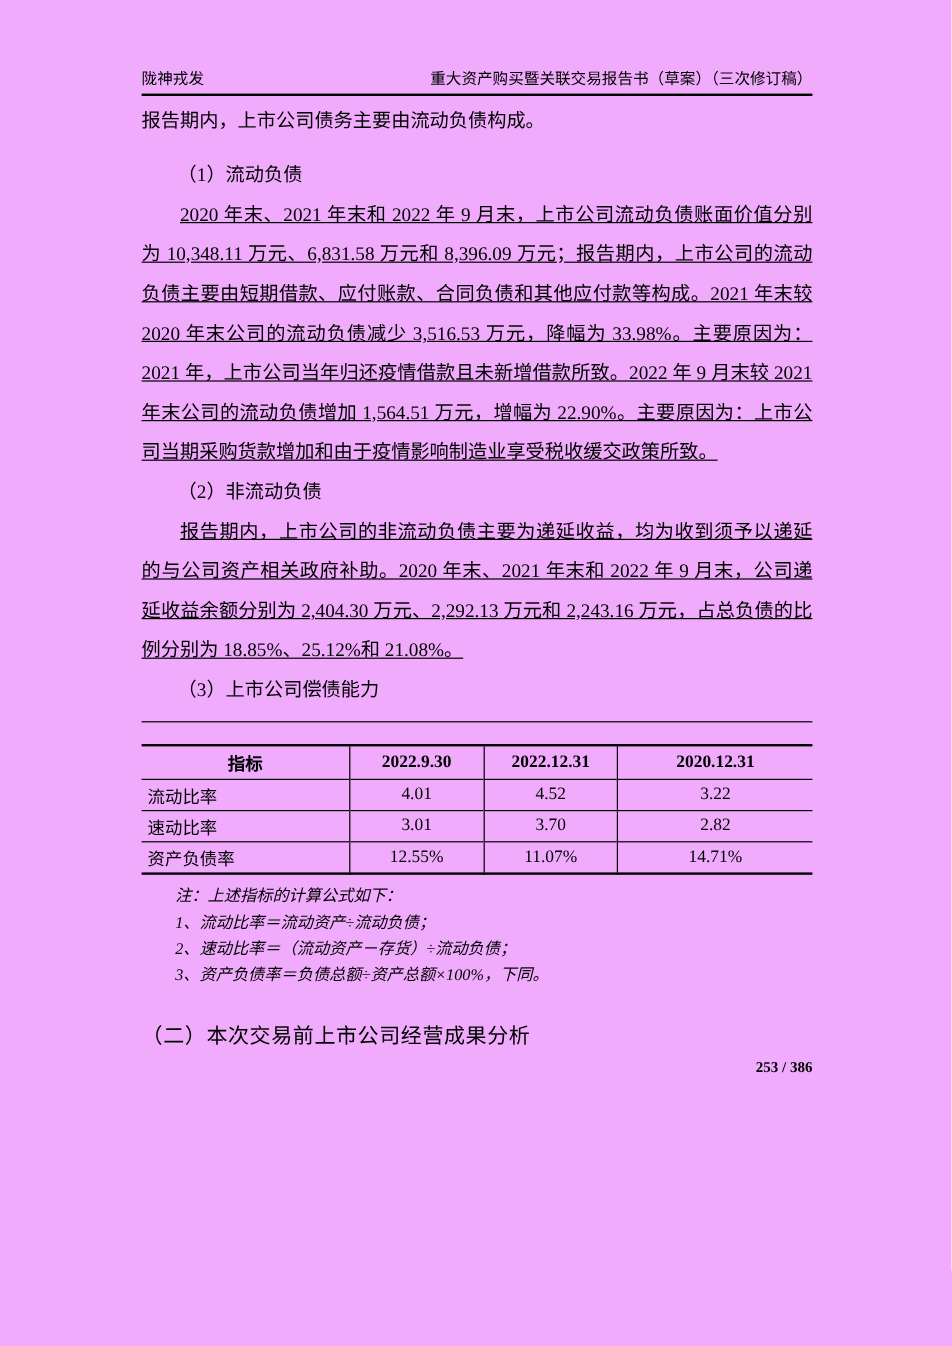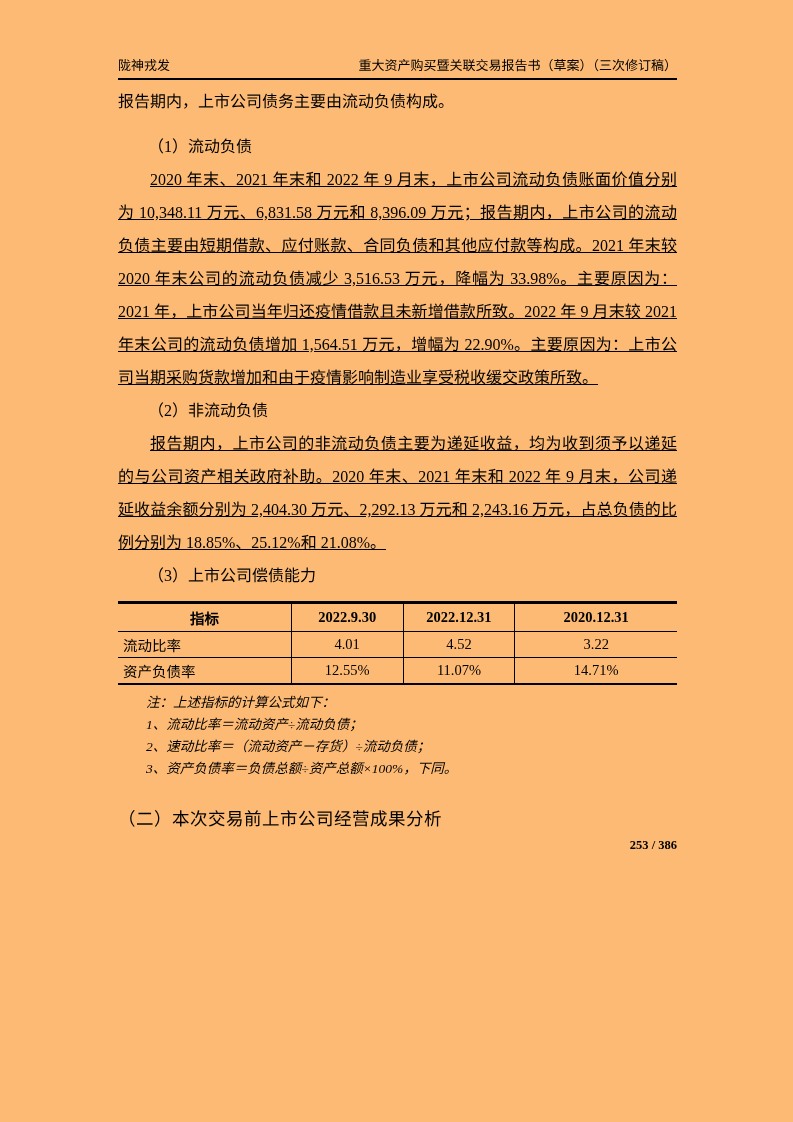--- a/index.html
+++ b/index.html
@@ -1,20 +1,20 @@
 <!DOCTYPE html>
 <html lang="zh-CN"><head>
 <meta charset="utf-8">
 <style>
   html, body { margin: 0; padding: 0; background: #ffffff; }
   .page {
     position: relative;
     width: 793px;
     height: 1122px;
-    background: #fdba74;
+    background: #f0abfc;
     color: #000000;
     font-family: "Liberation Serif", "DejaVu Serif", serif;
     overflow: hidden;
     box-sizing: border-box;
   }
   .content {
     position: absolute;
     left: 118px;
     right: 116px;
     top: 0;
@@ -43,21 +43,21 @@
     line-height: 33px;
     text-indent: 30px;
     margin: 0;
   }
   .p-first { margin-top: 5px; }
   .gap-sm { margin-top: 12px; }
   
   .table-wrap {
     margin-top: 9px;
     border-top: 1px solid #000;
-    padding-top: 0;
+    padding-top: 18px;
   }
   table.ind-table {
     width: 100%;
     border-collapse: collapse;
     border-top: 2px solid #000;
     border-bottom: 2px solid #000;
     table-layout: fixed;
   }
   table.ind-table col.c1 { width: 31%; }
   table.ind-table col.c2 { width: 20%; }
@@ -139,20 +139,26 @@
           </tr>
         </thead>
         <tbody>
           <tr>
             <td class="left">流动比率</td>
             <td>4.01</td>
             <td>4.52</td>
             <td>3.22</td>
           </tr>
           <tr>
+            <td class="left">速动比率</td>
+            <td>3.01</td>
+            <td>3.70</td>
+            <td>2.82</td>
+          </tr>
+          <tr>
             <td class="left">资产负债率</td>
             <td>12.55%</td>
             <td>11.07%</td>
             <td>14.71%</td>
           </tr>
         </tbody>
       </table>
     </div>
 
     <div class="notes">

